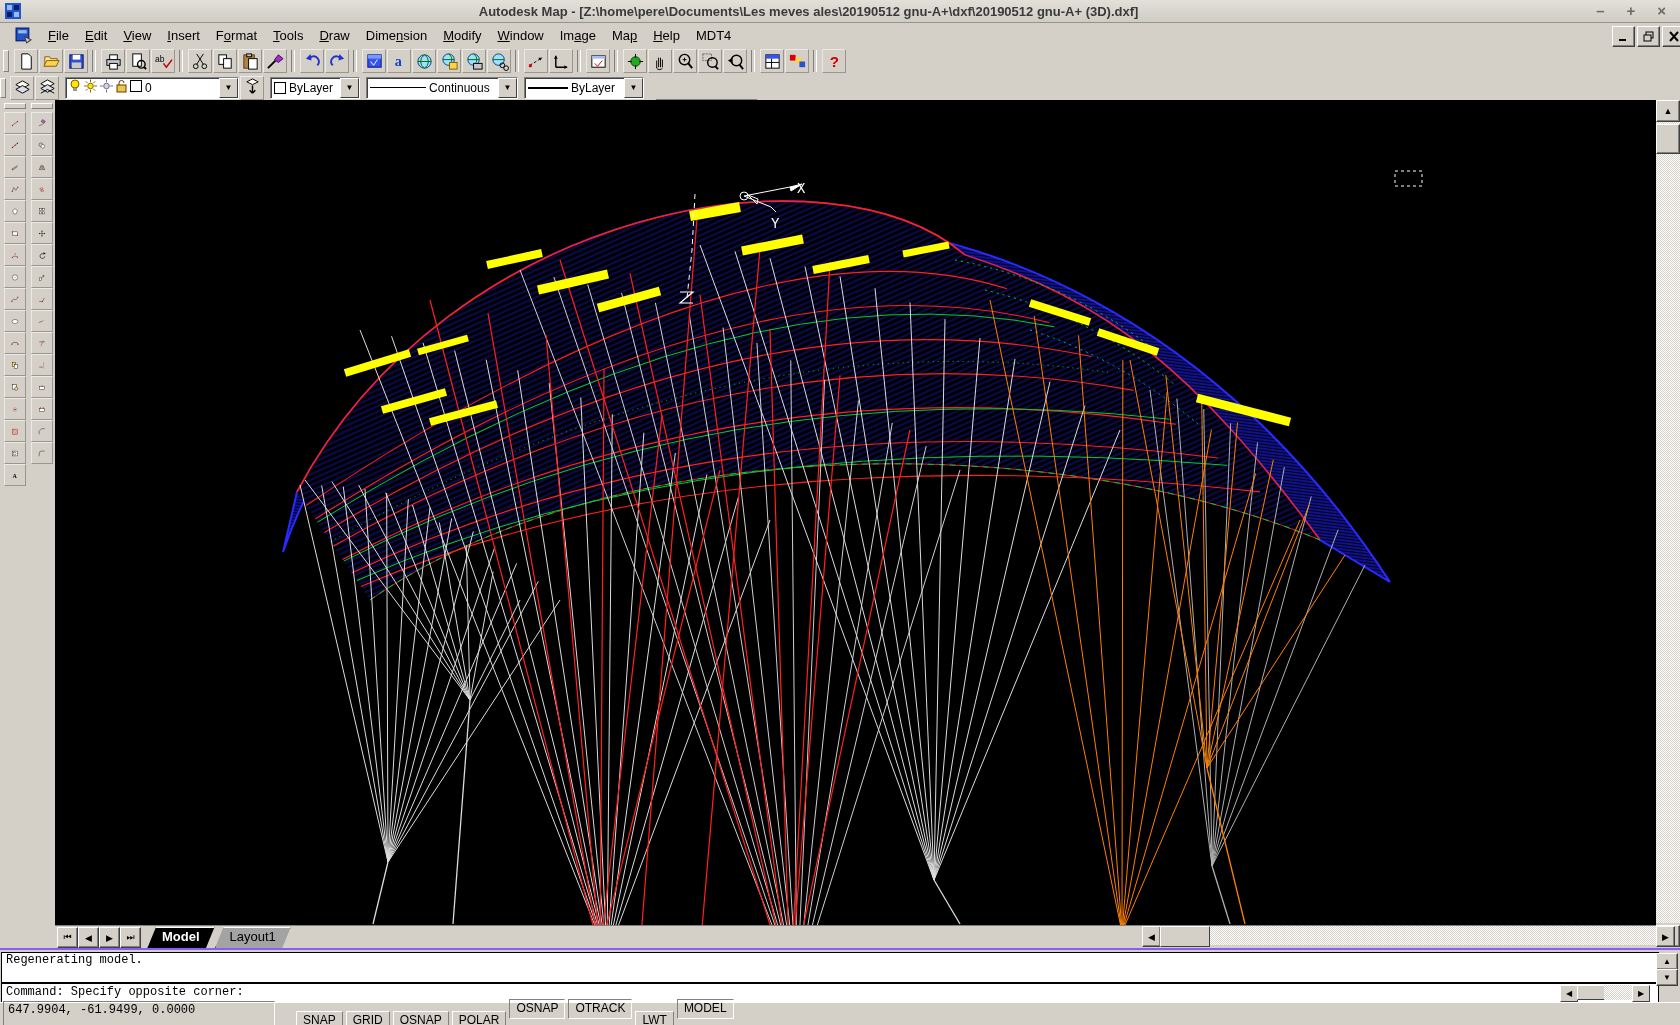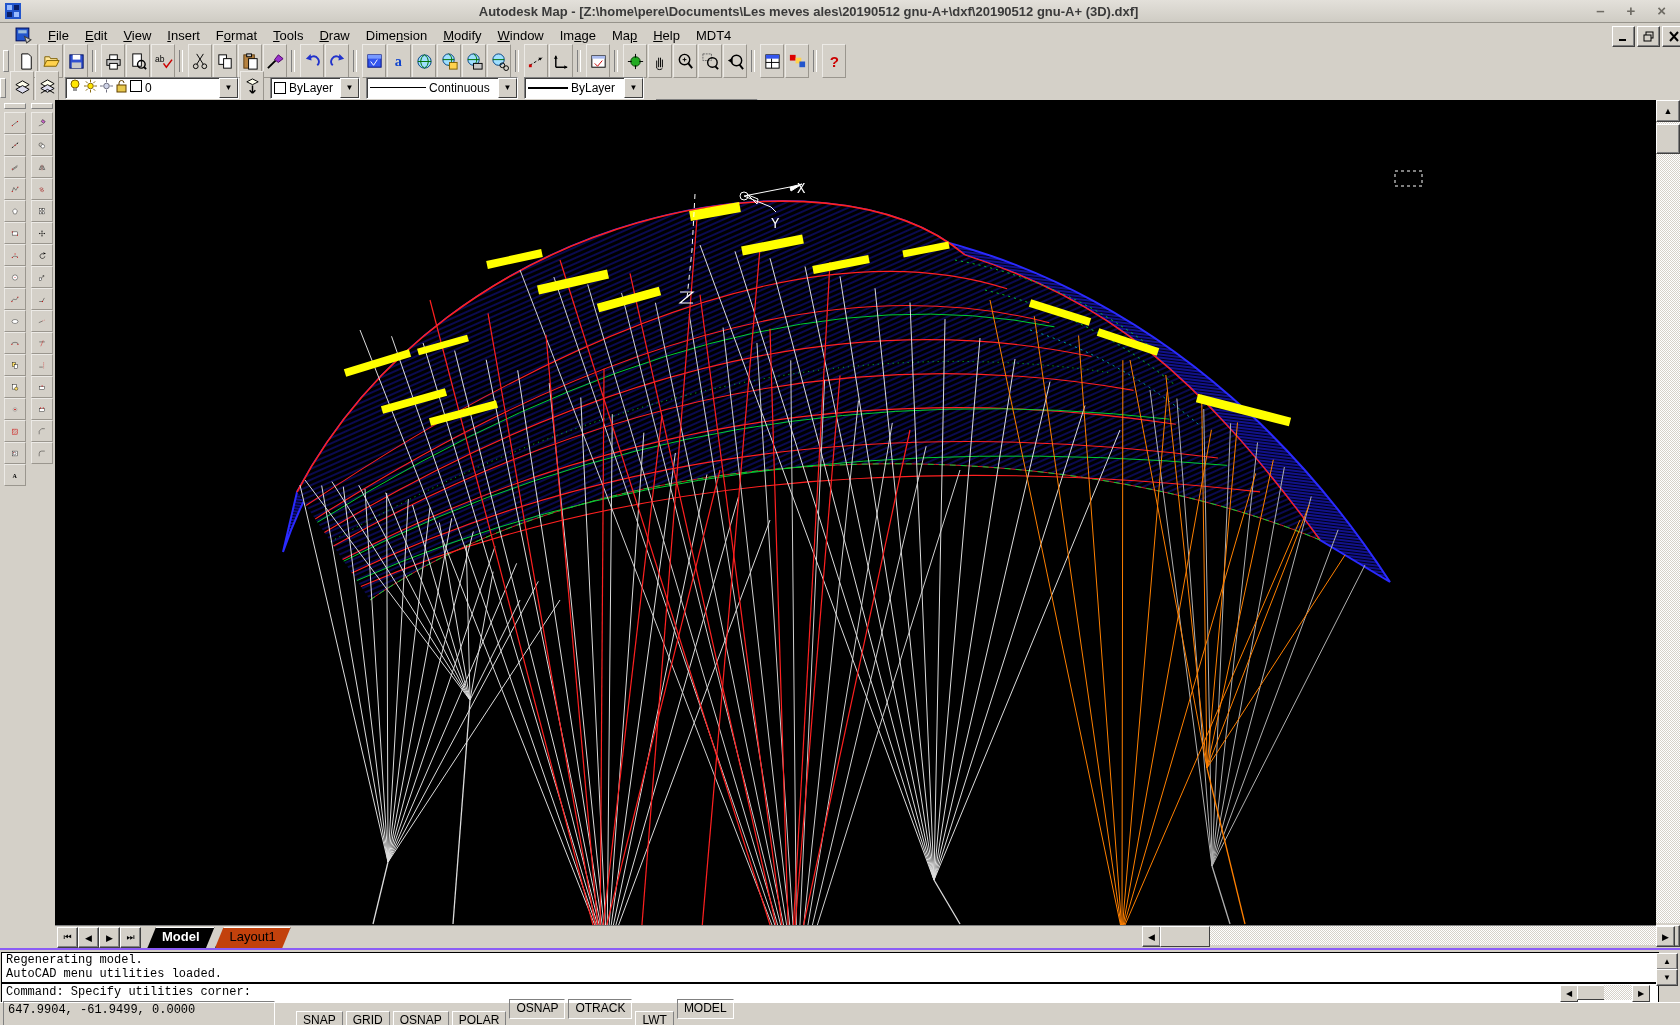--- a/index.html
+++ b/index.html
@@ -22,21 +22,21 @@
   .docbtns{position:absolute;right:3px;top:3px;display:flex;gap:2px;}
   .docbtn{width:21px;height:19px;background:#d4d0c8;border:1px solid;
     border-color:#fff #404040 #404040 #fff;box-shadow:inset -1px -1px 0 #808080;
     display:flex;align-items:center;justify-content:center;font-weight:bold;font-size:11px;}
   
   .toolbar{position:absolute;left:0;width:1680px;display:flex;align-items:center;}
   .tb1{top:47px;height:28px;}
   .tb2{top:75px;height:25px;border-bottom:1px solid #aaa7a0;}
   .grip{width:4px;height:20px;border:1px solid;border-color:#fff #808080 #808080 #fff;margin:0 4px 0 3px;}
   .grip2{width:4px;height:18px;border:1px solid;border-color:#fff #808080 #808080 #fff;margin-right:3px;}
-  .tbtn{width:24px;height:34px;background:#d4d0c8;border:1px solid;border-color:#eceae6 #9a968e #9a968e #eceae6;
+  .tbtn{width:24px;height:24px;background:#d4d0c8;border:1px solid;border-color:#eceae6 #9a968e #9a968e #eceae6;
     display:flex;align-items:center;justify-content:center;padding:0;margin:0 0 0 1px;}
   .tbtn svg{display:block;}
   .sep{width:2px;height:22px;border-left:1px solid #808080;border-right:1px solid #fff;margin:0 4px;}
   .combo{height:20px;background:#fff;border:1px solid;border-color:#808080 #fff #fff #808080;
     box-shadow:inset 1px 1px 0 #404040;display:flex;align-items:center;margin-left:6px;font-size:12px;}
   .combo .cfield{flex:1;display:flex;align-items:center;gap:3px;padding:0 3px;white-space:nowrap;overflow:hidden;}
   .combo .cbtn{width:17px;height:18px;background:#d4d0c8;border:1px solid;border-color:#fff #404040 #404040 #fff;
     display:flex;align-items:center;justify-content:center;font-size:8px;}
   .combo.disabled{background:#d4d0c8;color:#8a877f;}
   .lt-line{display:inline-block;width:56px;height:0;border-top:1px solid #000;}
@@ -61,21 +61,21 @@
     border-color:#fff #404040 #404040 #fff;box-shadow:inset -1px -1px 0 #808080;}
   
   .tabrow{position:absolute;left:55px;top:925px;width:1601px;height:23px;background:#d4d0c8;
     border-top:1px solid #808080;display:flex;align-items:flex-start;}
   .navbtn{width:19px;height:19px;margin-top:1px;background:#d4d0c8;border:1px solid;
     border-color:#fff #404040 #404040 #fff;box-shadow:inset -1px -1px 0 #808080;
     display:flex;align-items:center;justify-content:center;font-size:9px;}
   .tab{height:19px;margin-top:1px;padding:1px 14px 0 14px;border:1px solid #404040;border-top-color:#fff;
     clip-path:polygon(9px 0,100% 0,calc(100% - 9px) 100%,0 100%);font-size:13px;}
   .tab.active{background:#000;color:#fff;font-weight:bold;}
-  .tab.inactive{background:#c2410c;color:#000;}
+  .tab.inactive{background:#a3a3a3;color:#000;}
   .hscroll{position:absolute;right:5px;top:926px;height:19px;}
   .hbtn{position:absolute;top:0;width:17px;height:19px;background:#d4d0c8;border:1px solid;
     border-color:#fff #404040 #404040 #fff;box-shadow:inset -1px -1px 0 #808080;
     display:flex;align-items:center;justify-content:center;font-size:9px;}
   .htrack{position:absolute;top:0;height:19px;}
   .hthumb{position:absolute;top:0;width:48px;height:19px;background:#d4d0c8;border:1px solid;
     border-color:#fff #404040 #404040 #fff;}
   
   .cmdwin{position:absolute;left:0;top:948px;width:1680px;height:54px;background:#d4d0c8;border-top:2px solid #8b5cf6;}
   .cmdhist{position:absolute;left:1px;top:2px;width:1652px;height:29px;background:#fff;border:1px solid #000;
@@ -848,23 +848,22 @@
     <div class="hbtn" style="left:0;">◀</div>
     <div class="htrack checker" style="left:18px;width:496px;">
       <div class="hthumb" style="left:0;"></div>
     </div>
     <div class="hbtn" style="right:0;">▶</div>
   </div>
 
   <div class="cmdwin">
     <div class="cmdhist">
       <div>Regenerating model.</div>
-      <div>AutoCAD menu utilities loaded.</div>
     </div>
-    <div class="cmdline">Command: Specify utilities corner:</div>
+    <div class="cmdline">Command: Specify opposite corner:</div>
     <div class="cmdvs" style="top:3px;">▲</div>
     <div class="cmdvs" style="top:19px;">▼</div>
     <div class="cmdminihs">
       <div class="mb" style="left:0;">◀</div>
       <div class="hthumb" style="left:17px;width:26px;height:13px;top:0;"></div>
       <div class="htrack checker" style="left:44px;width:28px;height:15px;"></div>
       <div class="mb" style="right:0;">▶</div>
     </div>
   </div>
 

